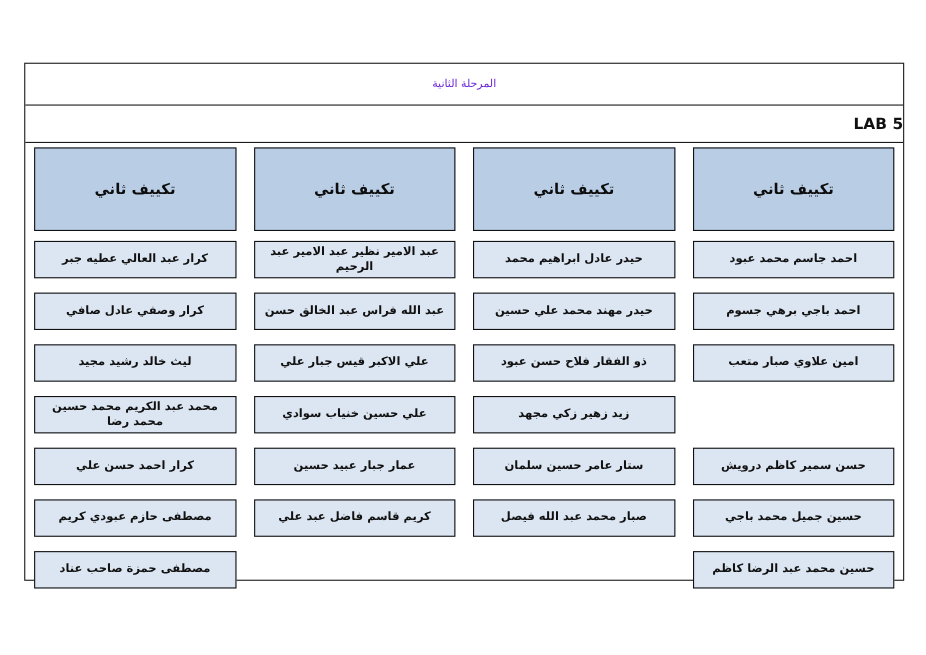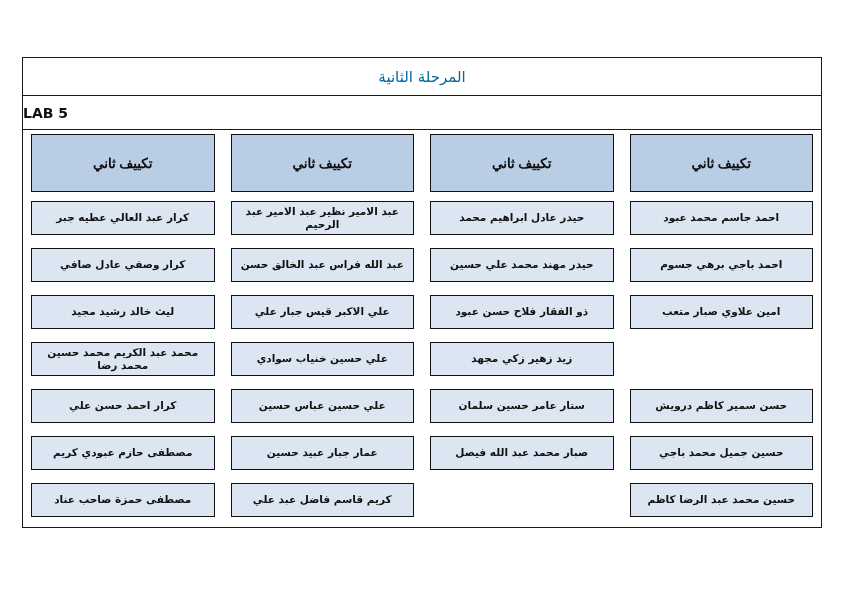--- a/index.html
+++ b/index.html
@@ -32,33 +32,33 @@
   .title-row {
     height: 38px;
     flex: none;
     border-bottom: 1.5px solid #1a1a1a;
     display: flex;
     align-items: center;
     justify-content: center;
     box-sizing: border-box;
   }
   .title-row .title-text {
-    font-size: 15px;
+    font-size: 10px;
     font-weight: 400;
-    color: #0369a1;
+    color: #6d28d9;
     letter-spacing: 0;
   }
 
   .lab-row {
     height: 34px;
     flex: none;
     border-bottom: 1.5px solid #1a1a1a;
     display: flex;
     align-items: center;
-    justify-content: flex-end;
+    justify-content: flex-start;
     box-sizing: border-box;
   }
   .lab-row .lab-text {
     font-size: 14px;
     font-weight: bold;
     color: #111111;
     direction: ltr;
   }
 
   .grid-area {
@@ -72,29 +72,28 @@
   .col {
     flex: 1 1 25%;
     box-sizing: border-box;
     display: flex;
     flex-direction: column;
     position: relative;
   }
 
   .col-header {
     margin: 4px 8px 0 8px;
-    height: 58px;
+    height: 76px;
     background: #b9cde5;
     border: 1.6px solid #111111;
     box-sizing: border-box;
     display: flex;
     align-items: center;
     justify-content: center;
     flex: none;
-    font-family: Liberation Serif, serif;
   }
   .col-header .hdr-text {
     font-size: 13.5px;
     font-weight: bold;
     color: #0d0d0d;
   }
 
   .cells {
     margin: 0 8px;
     flex: 1 1 auto;
@@ -211,23 +210,20 @@
         <div class="cell">
             <span class="cell-text">عبد الله فراس عبد الخالق حسن</span>
           </div>
         <div class="cell">
             <span class="cell-text">علي الاكبر قيس جبار علي</span>
           </div>
         <div class="cell">
             <span class="cell-text">علي حسين خنياب سوادي</span>
           </div>
         <div class="cell">
-            <span class="cell-text">علي حسين عباس حسين</span>
-          </div>
-        <div class="cell">
             <span class="cell-text">عمار جبار عبيد حسين</span>
           </div>
         <div class="cell">
             <span class="cell-text">كريم قاسم فاضل عبد علي</span>
           </div>
       </div>
     </div>
 
     <div class="col">
       <div class="col-header">

